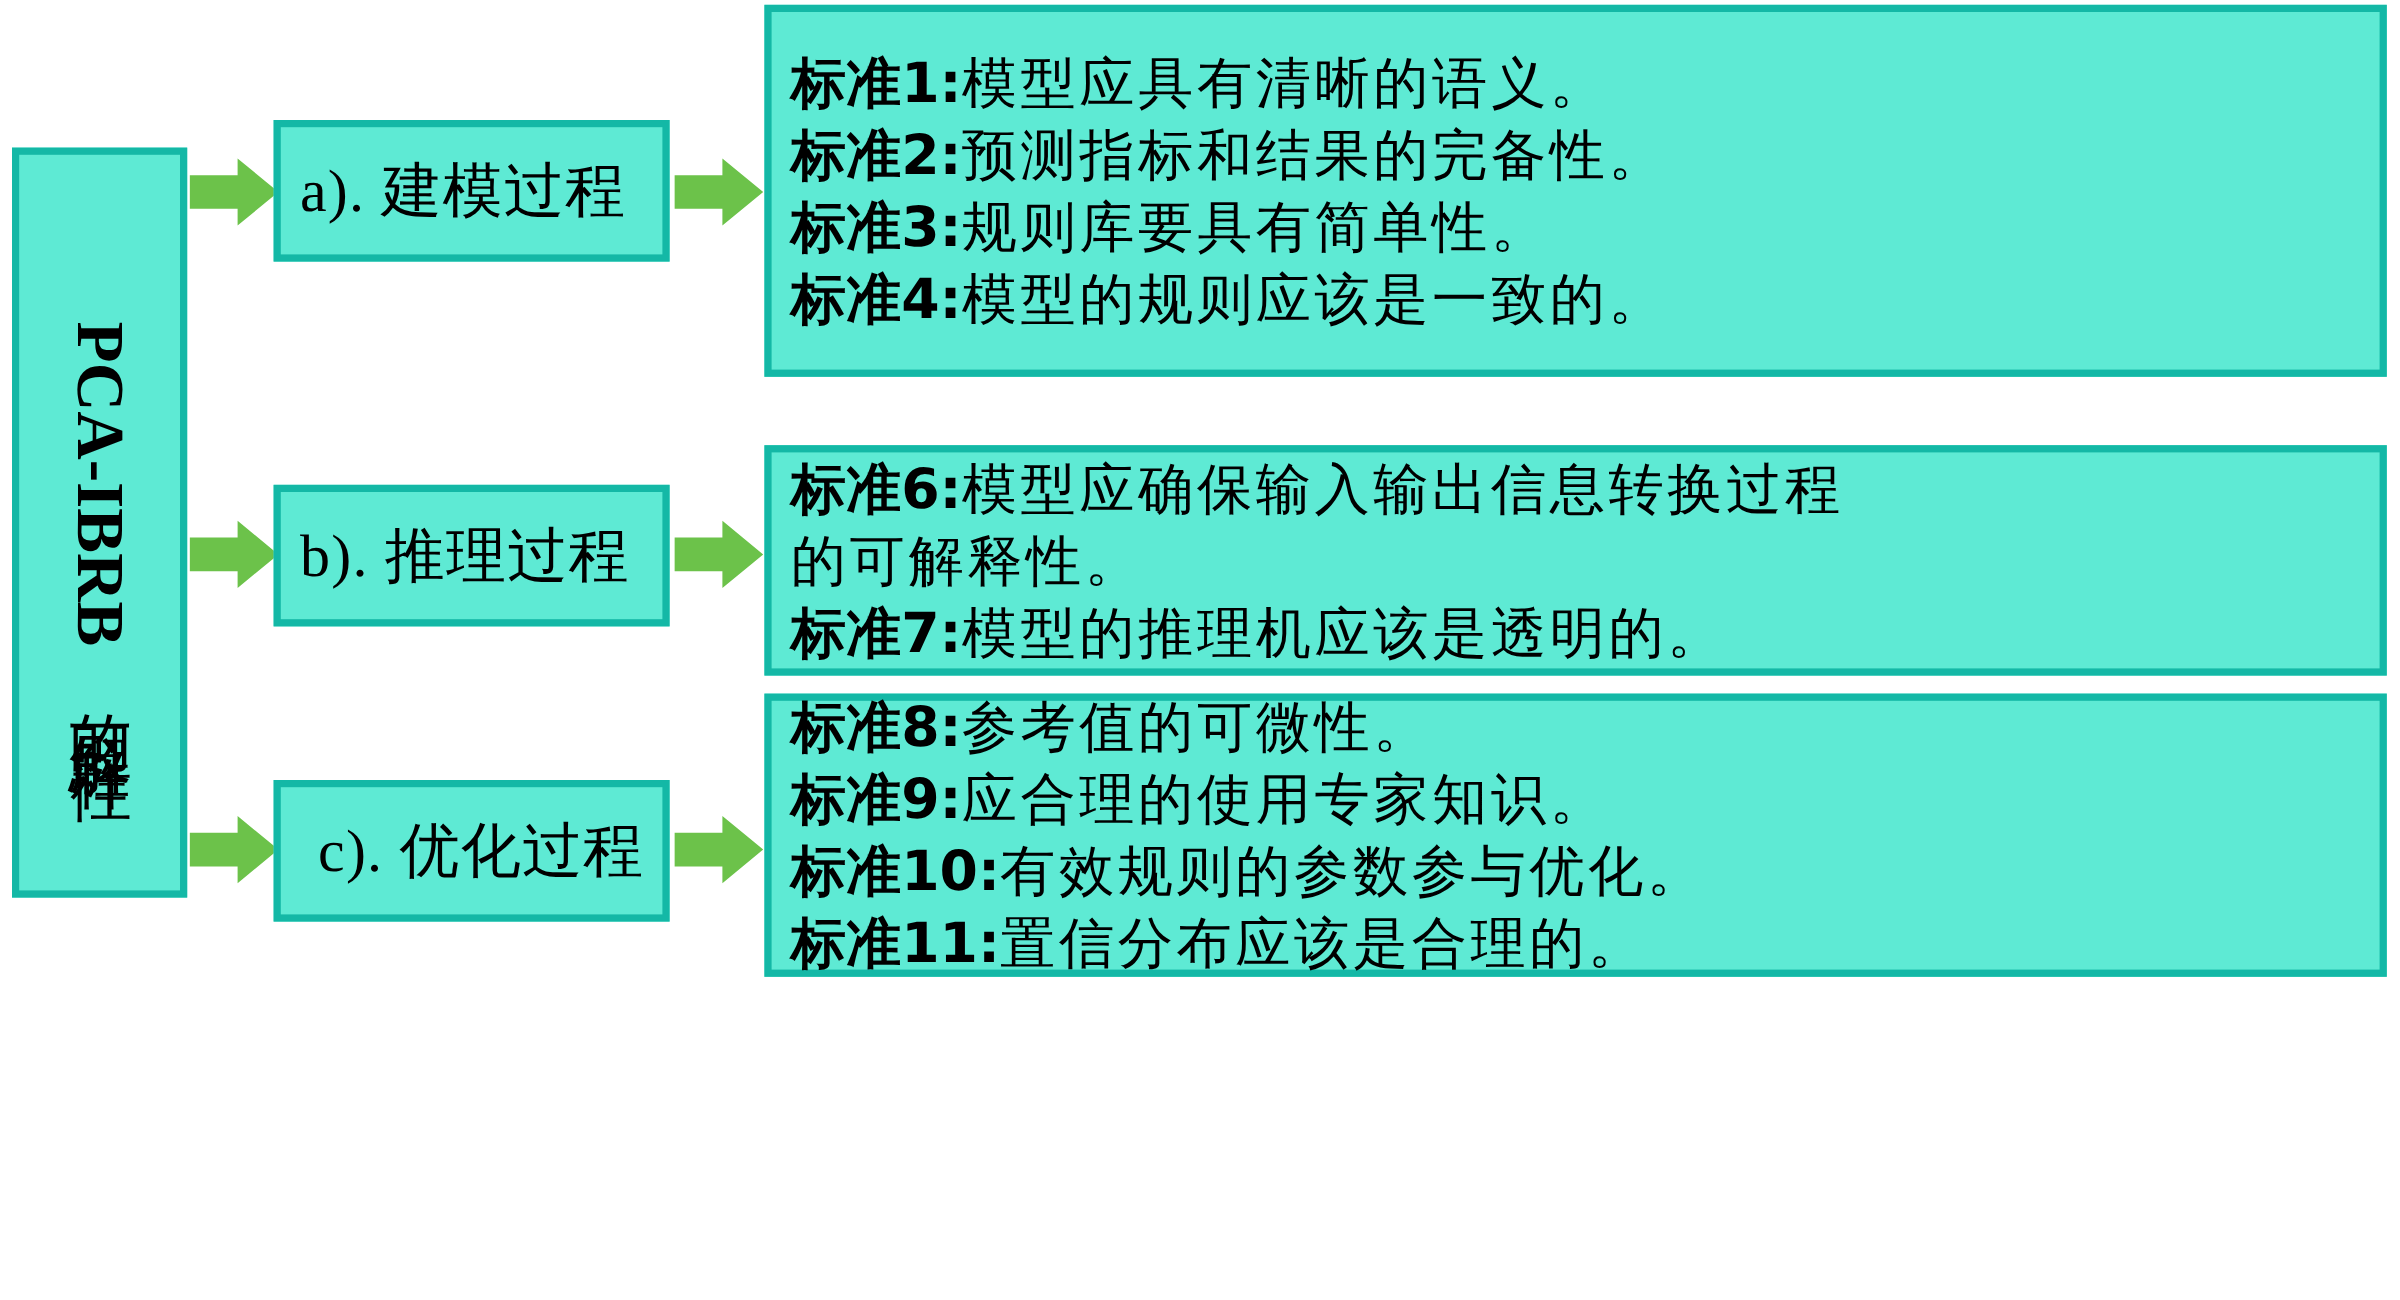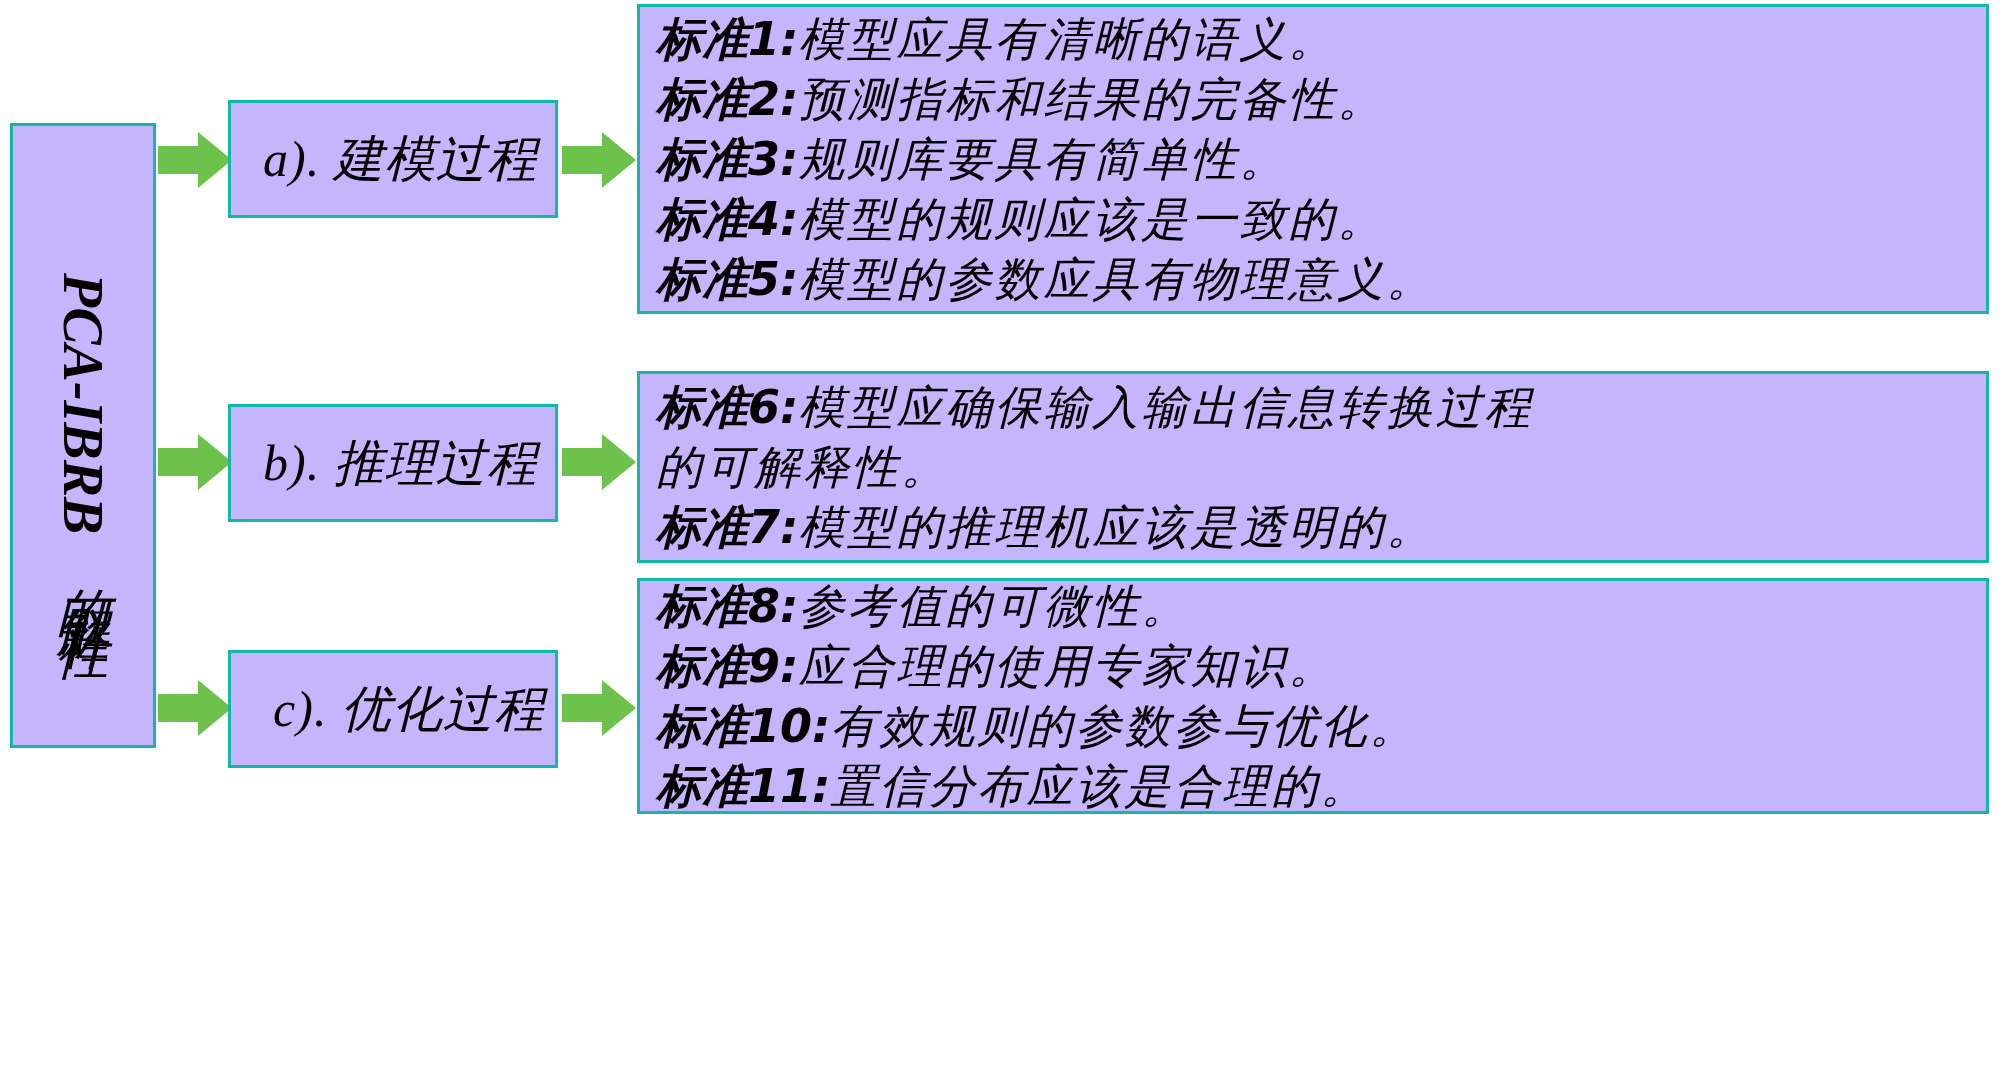--- a/index.html
+++ b/index.html
@@ -7,24 +7,23 @@
   body{
     font-family:"Liberation Serif","DejaVu Serif",serif;
     width:2000px;height:1083px;
     position:relative;overflow:hidden;
   }
   .canvas{position:relative;width:2000px;height:1083px;background:#fff;}
 
   
   .obox{
     position:absolute;
-    background:#c4b5fd;
-    border:3px solid #14b8a6;
+    background:#5eead4;
+    border:6px solid #14b8a6;
     box-sizing:border-box;
-    font-style:italic;
   }
 
   
   #left-box{
     left:10px;top:123px;width:146px;height:625px;
     display:flex;align-items:center;justify-content:center;
   }
   .vtext{
     writing-mode:vertical-rl;
     text-orientation:upright;
@@ -51,21 +50,21 @@
     font-size:52px;
     letter-spacing:10px;
   }
 
   
   .stage{
     height:118px;
     width:330px;
     left:228px;
     display:flex;align-items:center;
-    padding-left:32px;
+    padding-left:16px;
   }
   .stage .stage-label{
     font-size:50px;
     color:#000;
     font-family:"Liberation Serif","DejaVu Serif",serif;
     letter-spacing:1px;
     white-space:nowrap;
   }
   #stage-a{top:100px;}
   #stage-b{top:404px;}
@@ -170,23 +169,20 @@
     </div>
     <div class="crit-line">
       <span class="k">标准2:</span><span class="v">预测指标和结果的完备性。</span>
     </div>
     <div class="crit-line">
       <span class="k">标准3:</span><span class="v">规则库要具有简单性。</span>
     </div>
     <div class="crit-line">
       <span class="k">标准4:</span><span class="v">模型的规则应该是一致的。</span>
     </div>
-    <div class="crit-line">
-      <span class="k">标准5:</span><span class="v">模型的参数应具有物理意义。</span>
-    </div>
   </div>
 
   <div class="obox panel" id="panel-2">
     <div class="crit-line">
       <span class="k">标准6:</span><span class="v">模型应确保输入输出信息转换过程</span>
     </div>
     <div class="crit-line">
       <span class="k"></span><span class="v">的可解释性。</span>
     </div>
     <div class="crit-line">

